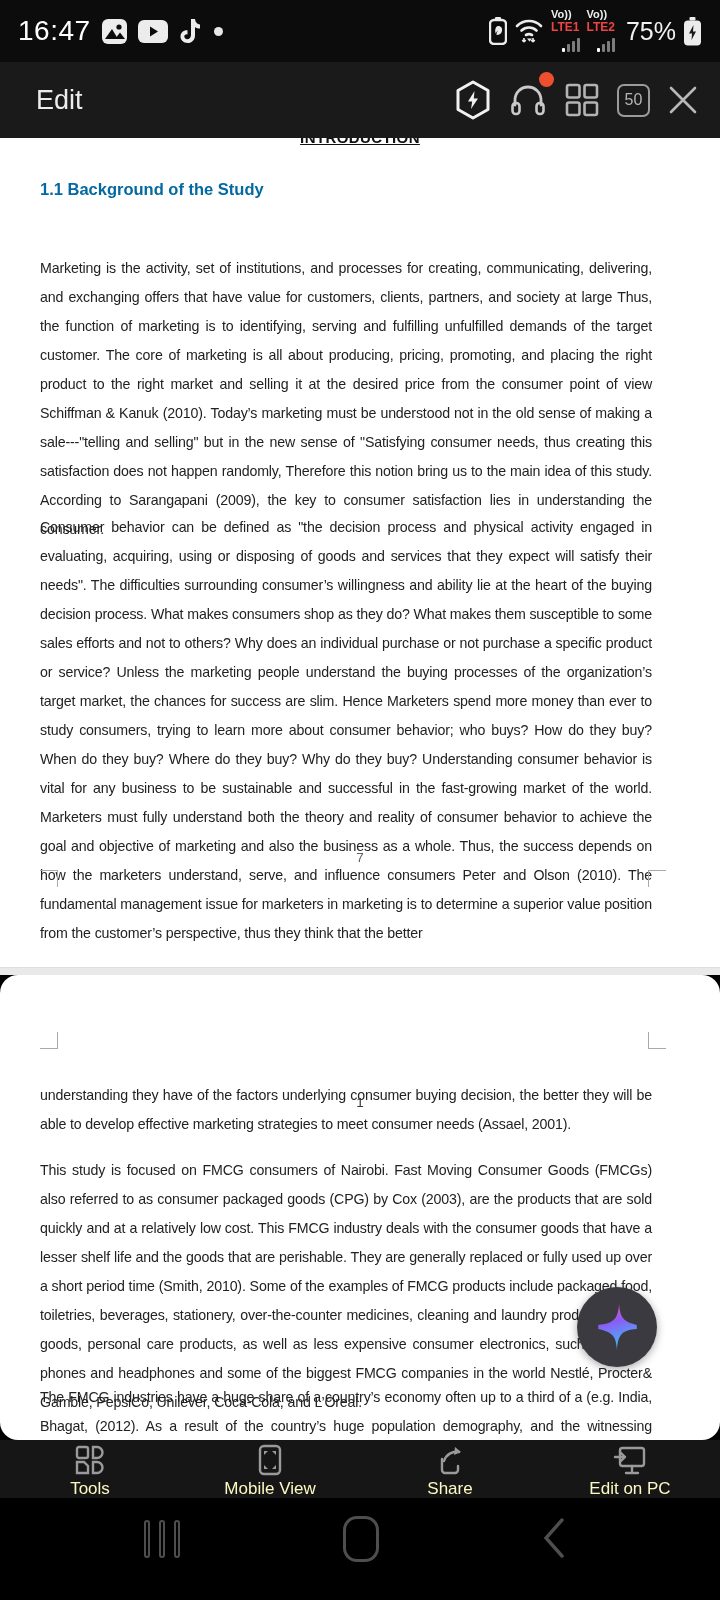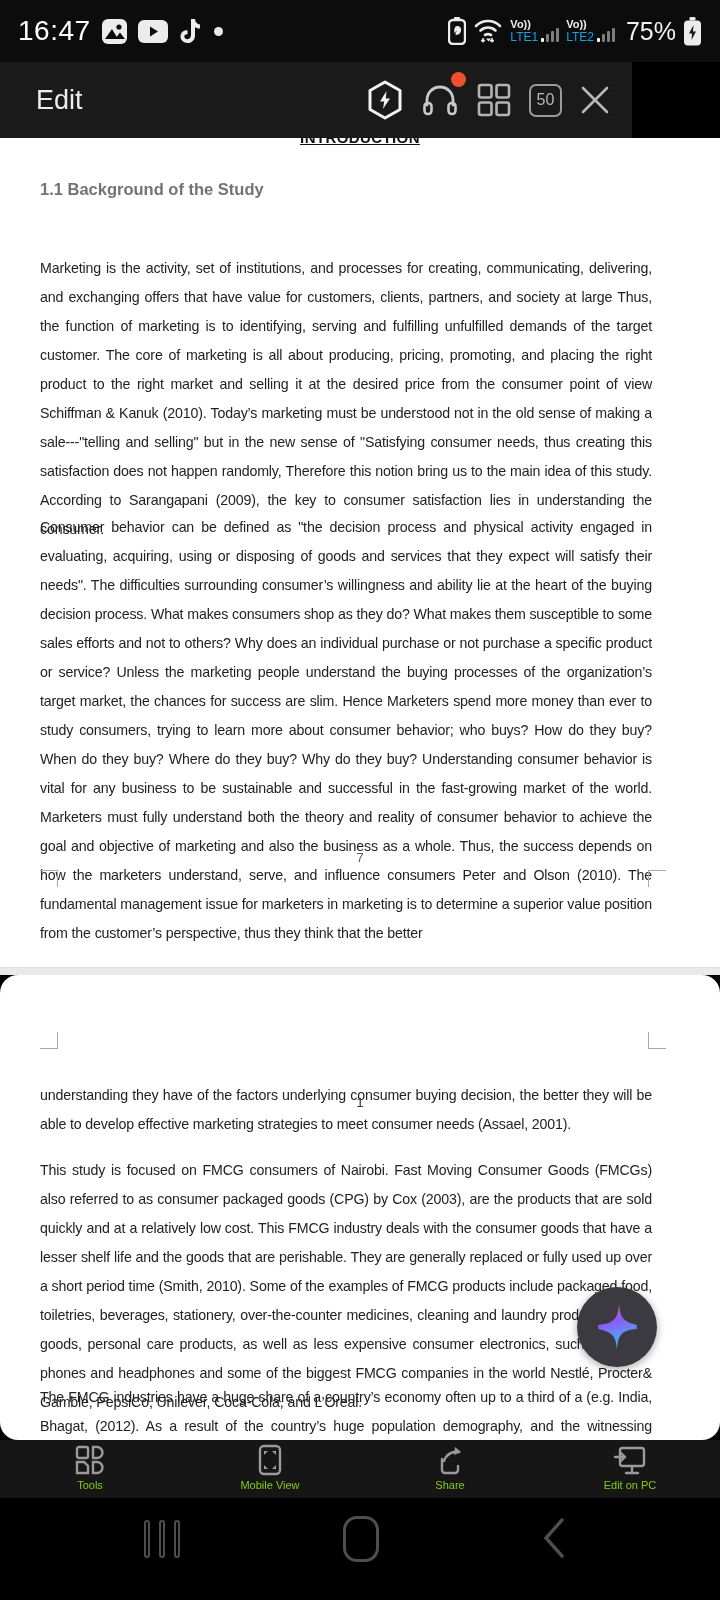--- a/index.html
+++ b/index.html
@@ -4,66 +4,66 @@
 <style>
   html,body{margin:0;padding:0;background:#000;}
   .screen{position:relative;width:720px;height:1600px;background:#000;overflow:hidden;
           font-family:"Liberation Sans",sans-serif;-webkit-font-smoothing:antialiased;}
   
   .status-bar{position:absolute;left:0;top:0;width:720px;height:62px;background:#0c0c0c;
               display:flex;align-items:center;justify-content:space-between;padding:0 18px;box-sizing:border-box;}
   .sb-left{display:flex;align-items:center;gap:10px;}
   .sb-time{color:#ffffff;font-size:28px;letter-spacing:.5px;}
   .sb-right{display:flex;align-items:center;gap:7px;}
-  .net-group{display:flex;align-items:flex-end;gap:3px;}
+  .net-group{display:flex;align-items:flex-end;gap:3px;flex-direction:column;}
   .net-text{display:flex;flex-direction:column;align-items:flex-start;line-height:1;}
   .net-vo{color:#eee;font-size:11px;font-weight:bold;}
-  .net-type{color:#0ea5e9;font-size:12px;font-weight:normal;margin-top:1px;}
+  .net-type{color:#ef4444;font-size:12px;font-weight:bold;margin-top:1px;}
   .sig-bars{display:flex;align-items:flex-end;gap:2px;height:16px;margin-bottom:1px;}
   .sig-bars i{display:block;width:3px;border-radius:1px;background:#7d7d7d;}
   .sig-bars i.b1{height:4px;background:#fff;}
   .sig-bars i.b2{height:8px;}.sig-bars i.b3{height:11px;}.sig-bars i.b4{height:14px;}
   .sb-batt-pct{color:#f2f2f2;font-size:25px;margin-left:4px;}
   .sb-dot{width:9px;height:9px;border-radius:50%;background:#e8e8e8;margin-left:4px;}
   
-  .edit-bar{position:absolute;left:0;top:62px;width:632px;height:76px;background:#1a1a1a;
+  .edit-bar{position:absolute;left:0;top:62px;width:720px;height:76px;background:#1a1a1a;
             display:flex;align-items:center;}
   .edit-title{color:#ececec;font-size:27px;margin-left:36px;}
   .edit-actions{position:absolute;right:22px;top:0;height:76px;display:flex;align-items:center;gap:18px;}
   .badge-50{width:33px;height:33px;border:2.5px solid #9b9b9b;border-radius:7px;color:#b5b5b5;
             font-size:16px;display:flex;align-items:center;justify-content:center;box-sizing:border-box;}
   .icon-wrap{position:relative;display:flex;align-items:center;justify-content:center;}
   .red-dot{position:absolute;right:-7px;top:-9px;width:15px;height:15px;border-radius:50%;background:#ee4f2e;}
   
   .page{position:absolute;left:0;width:720px;background:#fff;overflow:hidden;}
   .page1{top:138px;height:829px;}
   .page-sep{position:absolute;left:0;top:967px;width:720px;height:8px;background:#e9e9e9;border-top:1px solid #dedede;box-sizing:border-box;}
   .page2{top:975px;height:465px;border-radius:18px;}
   .running-head{position:absolute;left:0;top:-9px;width:100%;text-align:center;color:#111;
                 font-size:15px;font-weight:bold;letter-spacing:.4px;text-decoration:underline;}
-  .doc-h1{position:absolute;left:40px;top:42px;color:#737373;font-size:16.5px;font-weight:bold;}
+  .doc-h1{position:absolute;left:40px;top:42px;color:#0369a1;font-size:16.5px;font-weight:bold;}
   .para{position:absolute;left:40px;width:612px;color:#222;font-size:14.2px;line-height:29px;
         letter-spacing:-0.15px;text-align:justify;margin-top:36px;}
   .p1a{top:80px;} .p1b{top:339px;}
   .pagenum{position:absolute;left:0;width:100%;text-align:center;color:#5c5c5c;font-size:13.5px;}
   .p1-num{top:712px;} .p2-num{top:120px;color:#3a3a3a;}
   .p2-carry{top:70px;} .p2a{top:145px;} .p2b{top:372px;}
   .cmark{position:absolute;width:18px;height:17px;box-sizing:border-box;}
   .cm-tl1{left:40px;top:732px;border-top:1.5px solid #a9a9a9;border-right:1.5px solid #a9a9a9;}
   .cm-tr1{left:648px;top:732px;border-top:1.5px solid #a9a9a9;border-left:1.5px solid #a9a9a9;}
   .cm-bl2{left:40px;top:57px;border-bottom:1.5px solid #a9a9a9;border-right:1.5px solid #a9a9a9;}
   .cm-br2{left:648px;top:57px;border-bottom:1.5px solid #a9a9a9;border-left:1.5px solid #a9a9a9;}
   
   .fab{position:absolute;left:577px;top:1287px;width:80px;height:80px;border-radius:50%;
        background:#3a3a40;display:flex;align-items:center;justify-content:center;box-shadow:0 2px 8px rgba(0,0,0,.35);}
   
   .bottom-bar{position:absolute;left:0;top:1440px;width:720px;height:58px;background:#161616;
               display:flex;align-items:stretch;}
   .bb-item{flex:1;display:flex;flex-direction:column;align-items:center;justify-content:flex-start;padding-top:4px;gap:2px;}
-  .bb-label{color:#84cc16;font-size:11px;line-height:1;margin-top:2px;}
+  .bb-label{color:#fef9c3;font-size:17px;line-height:1;margin-top:2px;}
   
   .nav-bar{position:absolute;left:0;top:1498px;width:720px;height:102px;background:#000;}
   .nav-recents{position:absolute;left:144px;top:22px;display:flex;gap:9px;}
   .nav-recents i{display:block;width:6px;height:38px;border-radius:3px;border:2px solid #4e4e4e;box-sizing:border-box;}
   .nav-home{position:absolute;left:343px;top:18px;width:36px;height:46px;border:3px solid #4e4e4e;border-radius:14px;box-sizing:border-box;}
   .nav-back{position:absolute;left:540px;top:18px;}
   svg{display:block;}
 </style>
 </head>
 <body>

